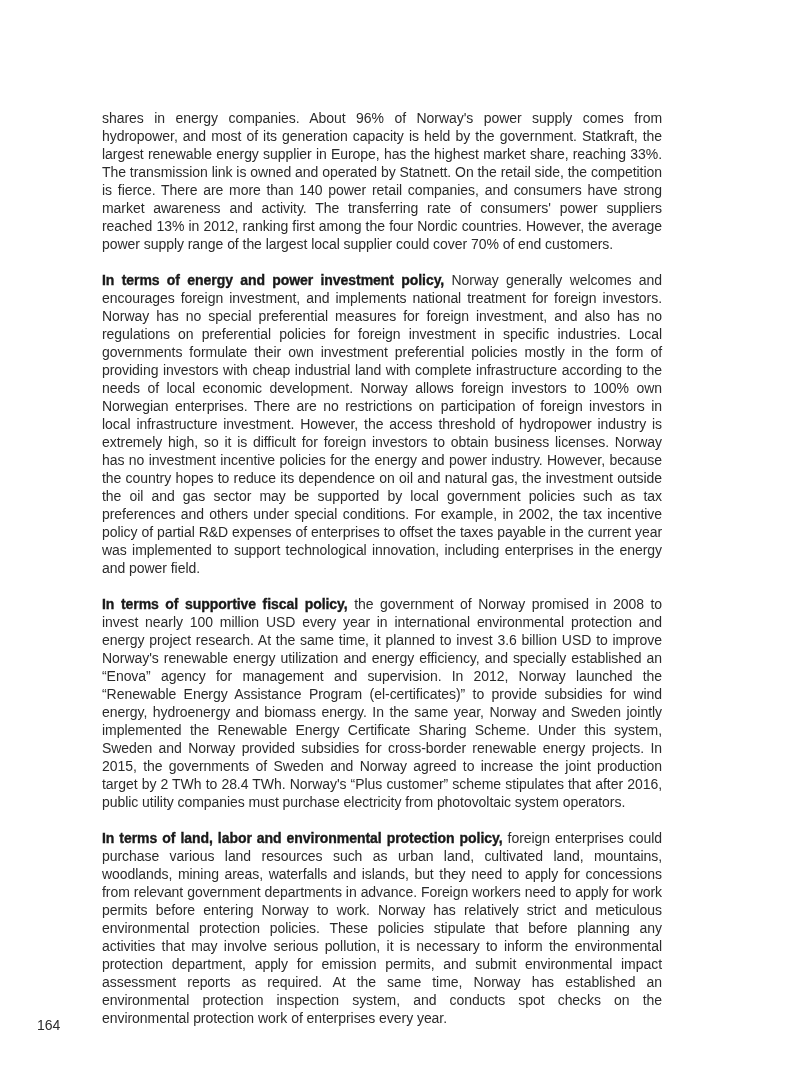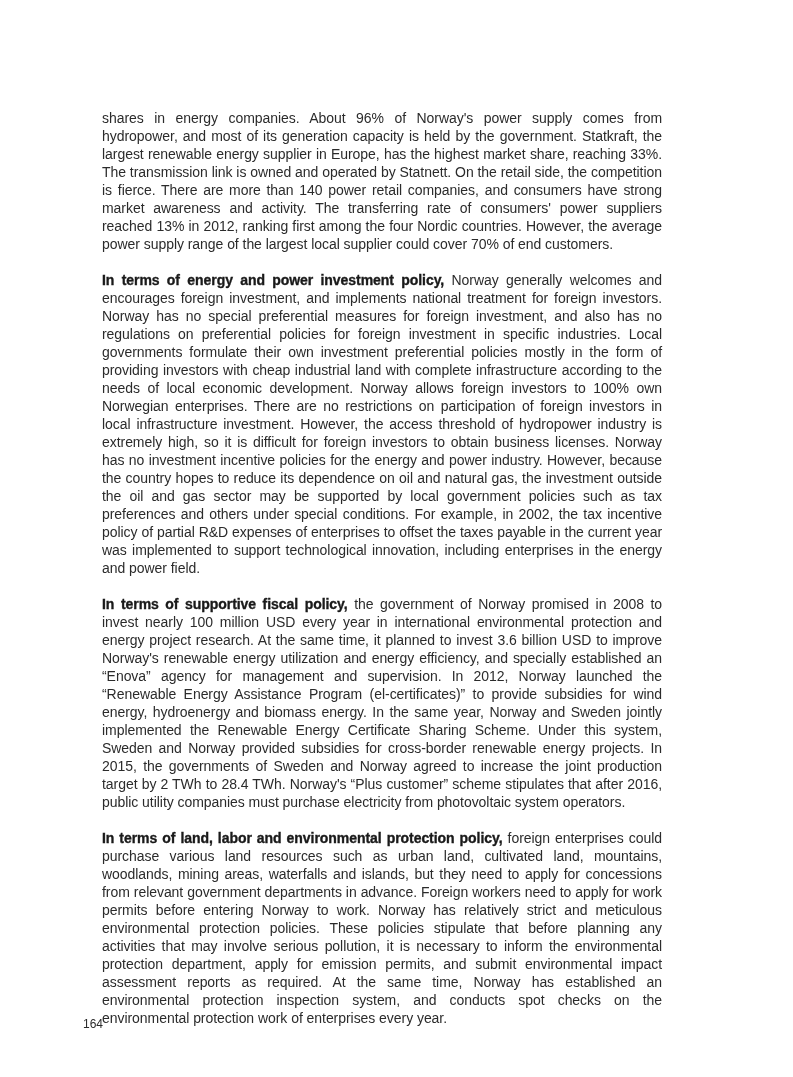--- a/index.html
+++ b/index.html
@@ -38,23 +38,22 @@
     }
     .para .lead {
       font-weight: bold;
       color: #1a1a1a;
       -webkit-text-stroke: 0.35px #1a1a1a;
     }
     .page-number {
       position: absolute;
       left: 37px;
       top: 1017px;
-      font-size: 12px;
+      font-size: 14px;
       color: #2b2b2b;
-      margin-left: 46px;
     }
   </style>
 </head>
 <body>
 
 <div class="page">
   <div class="text-block">
     <p class="para">
       <span class="lead"></span><span>shares in energy companies. About 96% of Norway's power supply comes from hydropower, and most of its generation capacity is held by the government. Statkraft, the largest renewable energy supplier in Europe, has the highest market share, reaching 33%. The transmission link is owned and operated by Statnett. On the retail side, the competition is fierce. There are more than 140 power retail companies, and consumers have strong market awareness and activity. The transferring rate of consumers' power suppliers reached 13% in 2012, ranking first among the four Nordic countries. However, the average power supply range of the largest local supplier could cover 70% of end customers.</span>
     </p>

